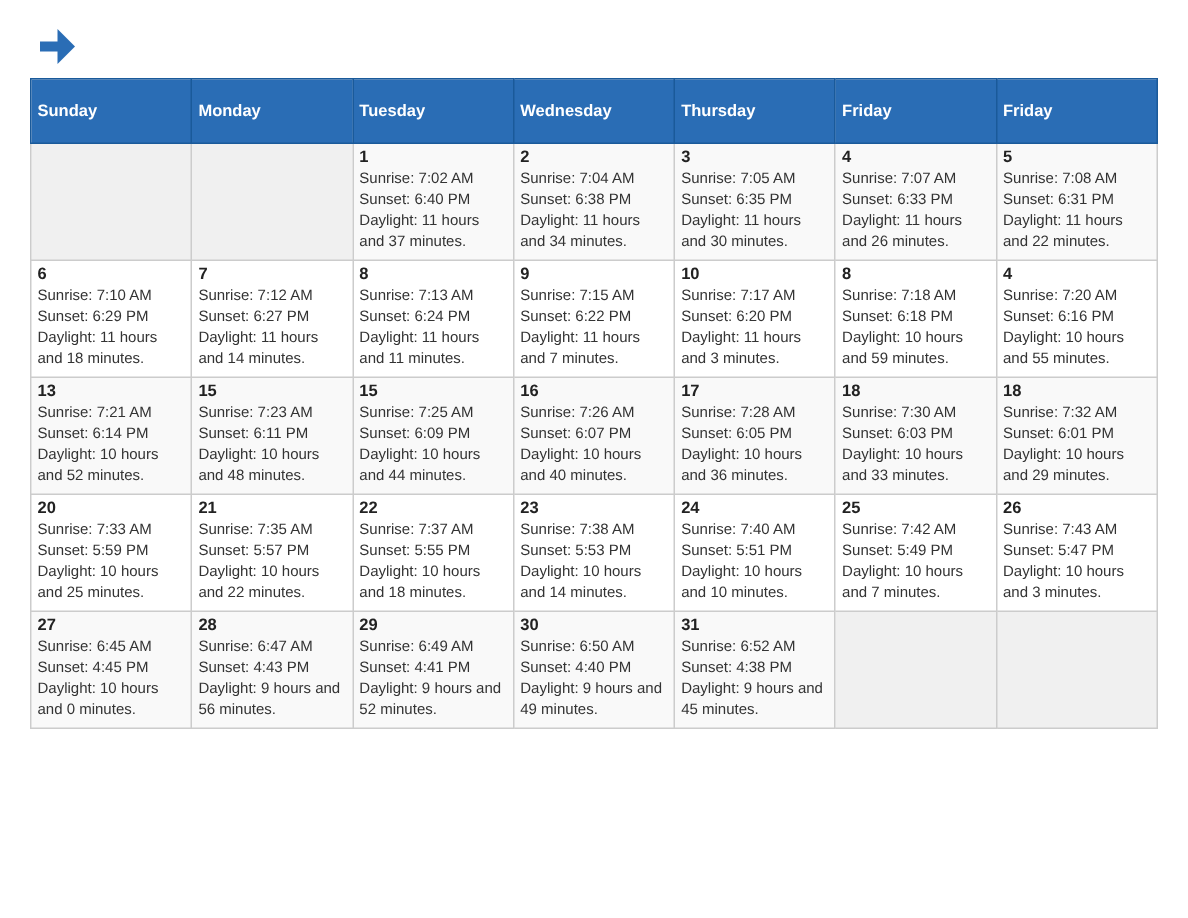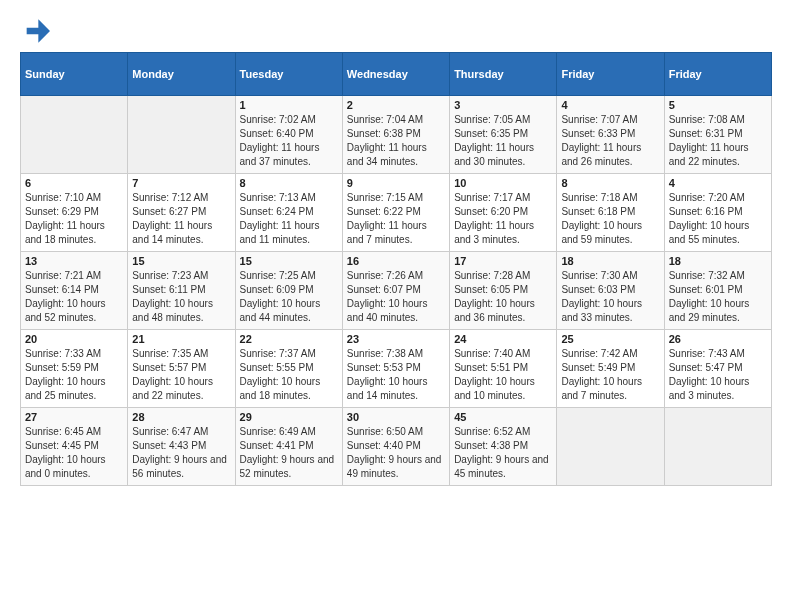--- a/index.html
+++ b/index.html
@@ -250,21 +250,21 @@
           </td>
           <td>
             <span class="day-number">29</span>
             <div class="day-info">Sunrise: 6:49 AM<br>Sunset: 4:41 PM<br>Daylight: 9 hours and 52 minutes.</div>
           </td>
           <td>
             <span class="day-number">30</span>
             <div class="day-info">Sunrise: 6:50 AM<br>Sunset: 4:40 PM<br>Daylight: 9 hours and 49 minutes.</div>
           </td>
           <td>
-            <span class="day-number">45</span>
+            <span class="day-number">31</span>
             <div class="day-info">Sunrise: 6:52 AM<br>Sunset: 4:38 PM<br>Daylight: 9 hours and 45 minutes.</div>
           </td>
           <td class="empty-cell"></td>
           <td class="empty-cell"></td>
         </tr>
       </tbody>
   </table>
 </div>
 
 </body></html>

